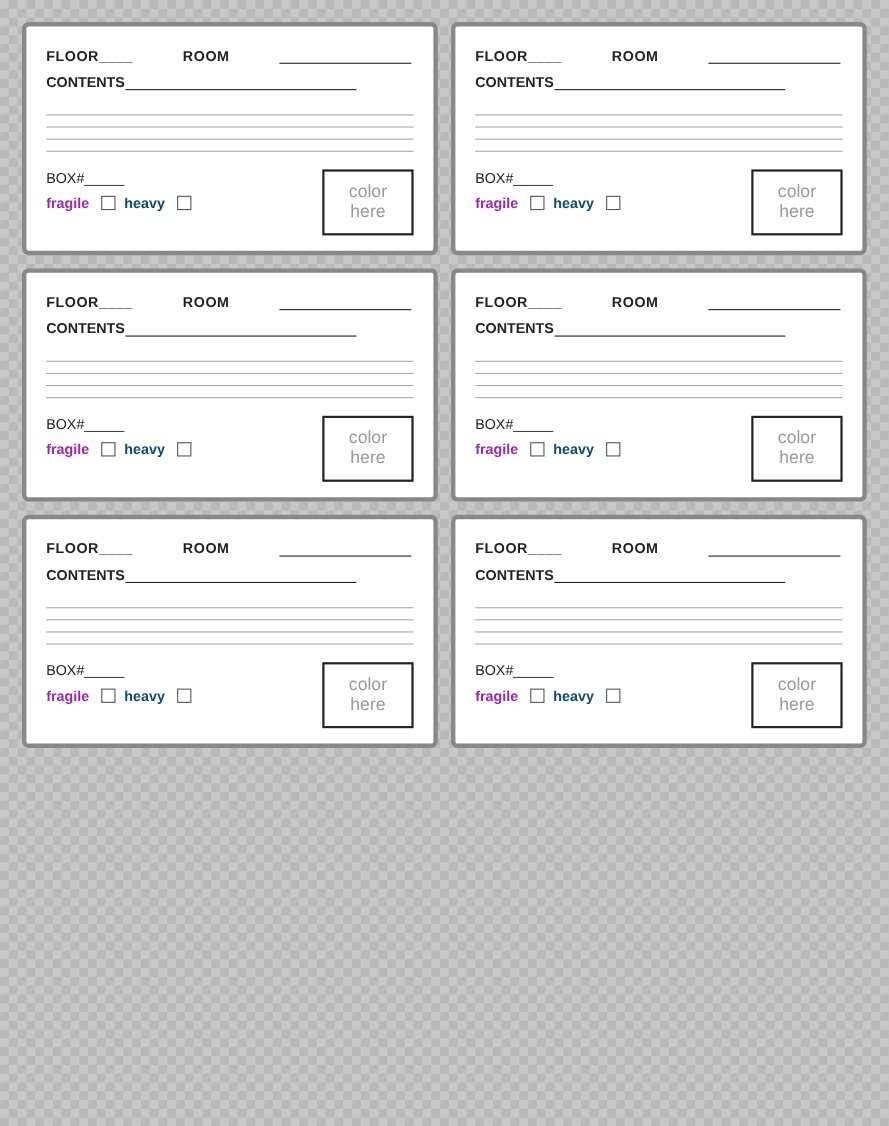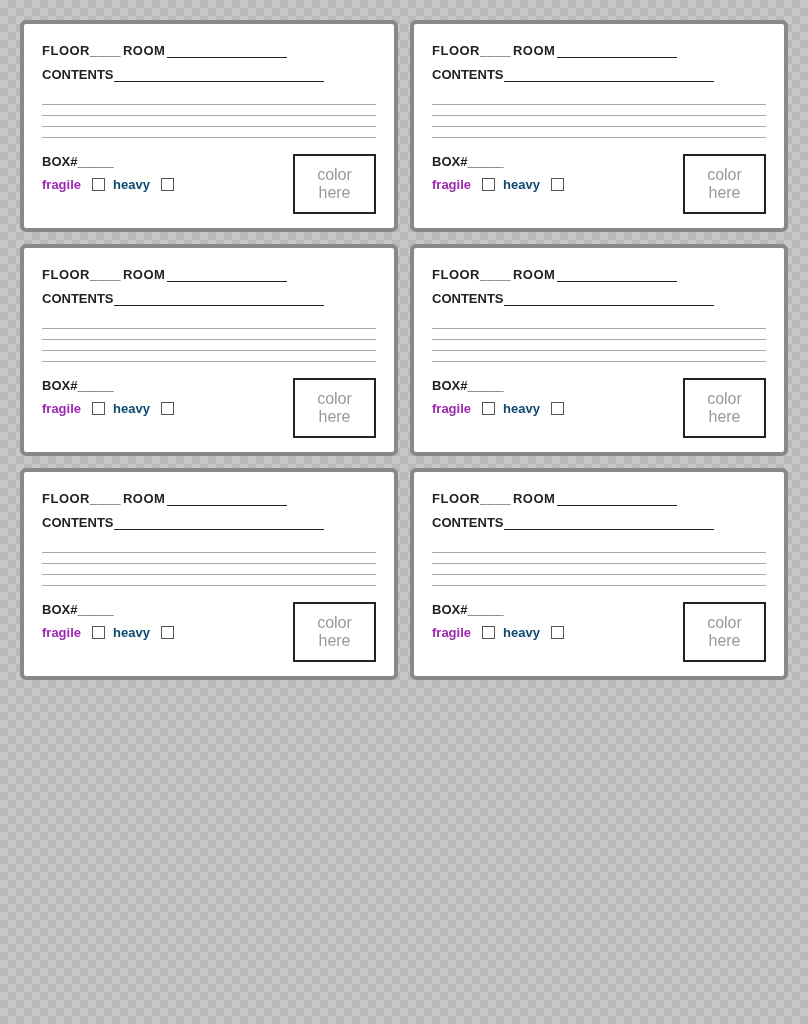--- a/index.html
+++ b/index.html
@@ -41,20 +41,21 @@
     .card-top-line {
       font-family: Arial, sans-serif;
       font-size: 13px;
       font-weight: bold;
       letter-spacing: 0.5px;
       color: #222;
       margin-bottom: 8px;
       display: flex;
       align-items: center;
       gap: 0;
+      justify-content: space-between;
     }
 
     .card-top-line span {
       margin-right: 2px;
     }
 
     .underline-field {
       display: inline-block;
       border-bottom: 1.5px solid #222;
     }
@@ -97,21 +98,21 @@
 
     .bottom-left {
       display: flex;
       flex-direction: column;
       gap: 8px;
     }
 
     .box-line {
       font-family: Arial, sans-serif;
       font-size: 13px;
-      font-weight: bold;
+      font-weight: normal;
       color: #222;
       display: flex;
       align-items: center;
     }
 
     .fragile-heavy {
       display: flex;
       align-items: center;
       gap: 8px;
       font-family: Arial, sans-serif;

